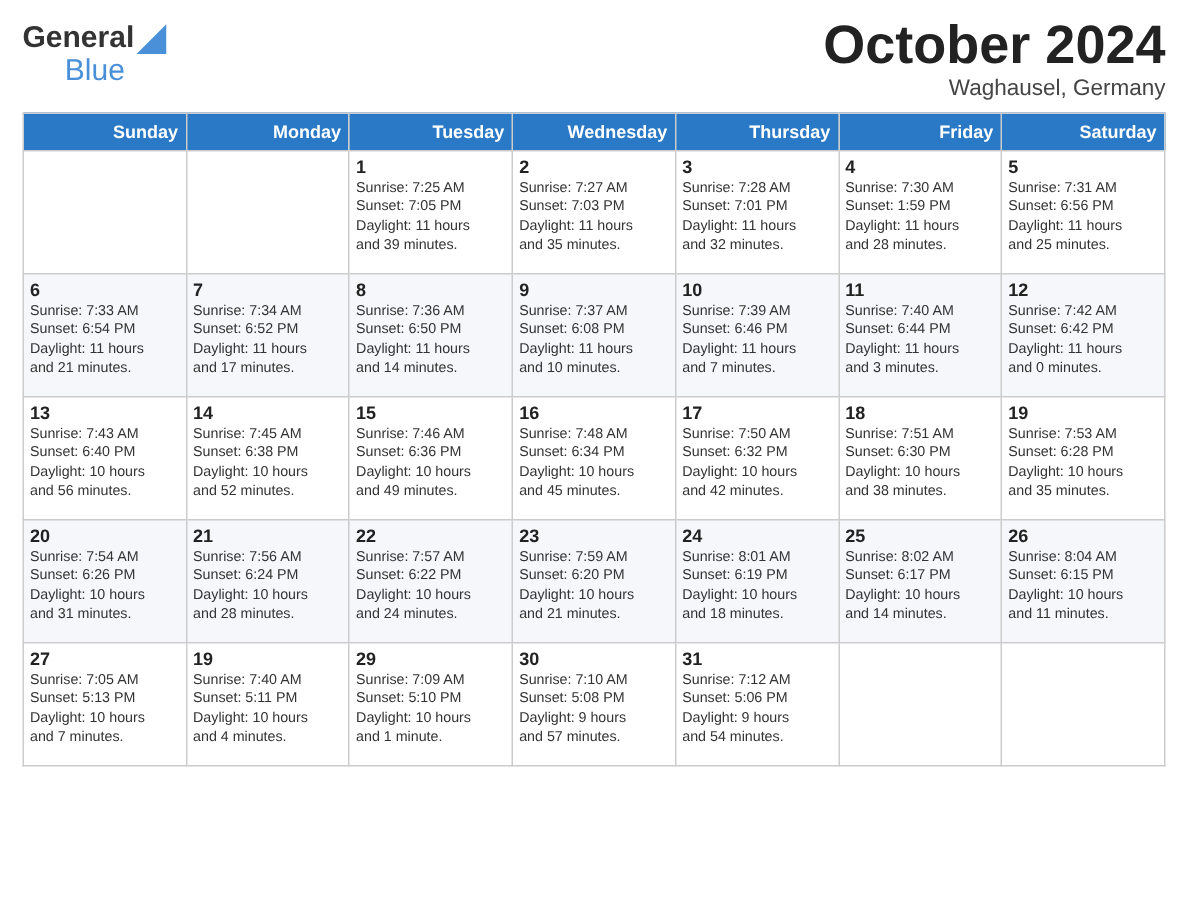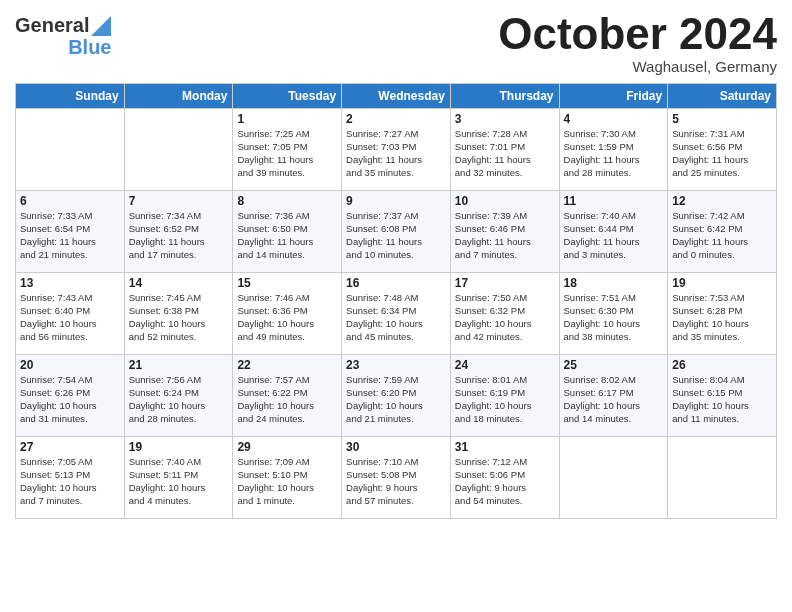--- a/index.html
+++ b/index.html
@@ -17,32 +17,32 @@
     }
     .header {
       display: flex;
       justify-content: space-between;
       align-items: flex-start;
       margin-bottom: 8px;
     }
     .logo {
       display: flex;
       flex-direction: column;
-      align-items: flex-end;
+      align-items: center;
       padding-top: 4px;
     }
     .logo-line {
       display: flex;
       align-items: center;
     }
     .title-block {
       text-align: right;
     }
     .month-title {
-      font-size: 44px;
+      font-size: 36px;
       font-weight: bold;
       color: #222;
       line-height: 1.1;
     }
     .location {
       font-size: 15px;
       color: #444;
     }
     table {
       width: 100%;
@@ -91,21 +91,21 @@
 
 <div class="page">
   <div class="header">
     <div class="logo">
       <div class="logo-line">
         <span style="font-size:20px;font-weight:bold;color:#333;">General</span>
         <svg width="20" height="20" viewBox="0 0 20 20" style="margin-left:2px;">
           <polygon points="0,20 20,0 20,20" fill="#4a90d9"></polygon>
         </svg>
       </div>
-      <div style="font-size:20px;font-weight:bold;color:#4a90d9;line-height:1;">Blue</div>
+      <div style="font-size:20px;font-weight:normal;color:#4a90d9;line-height:1;">Blue</div>
     </div>
     <div class="title-block">
       <div class="month-title">October 2024</div>
       <div class="location">Waghausel, Germany</div>
     </div>
   </div>
 
   <table>
     <thead>
       <tr>

